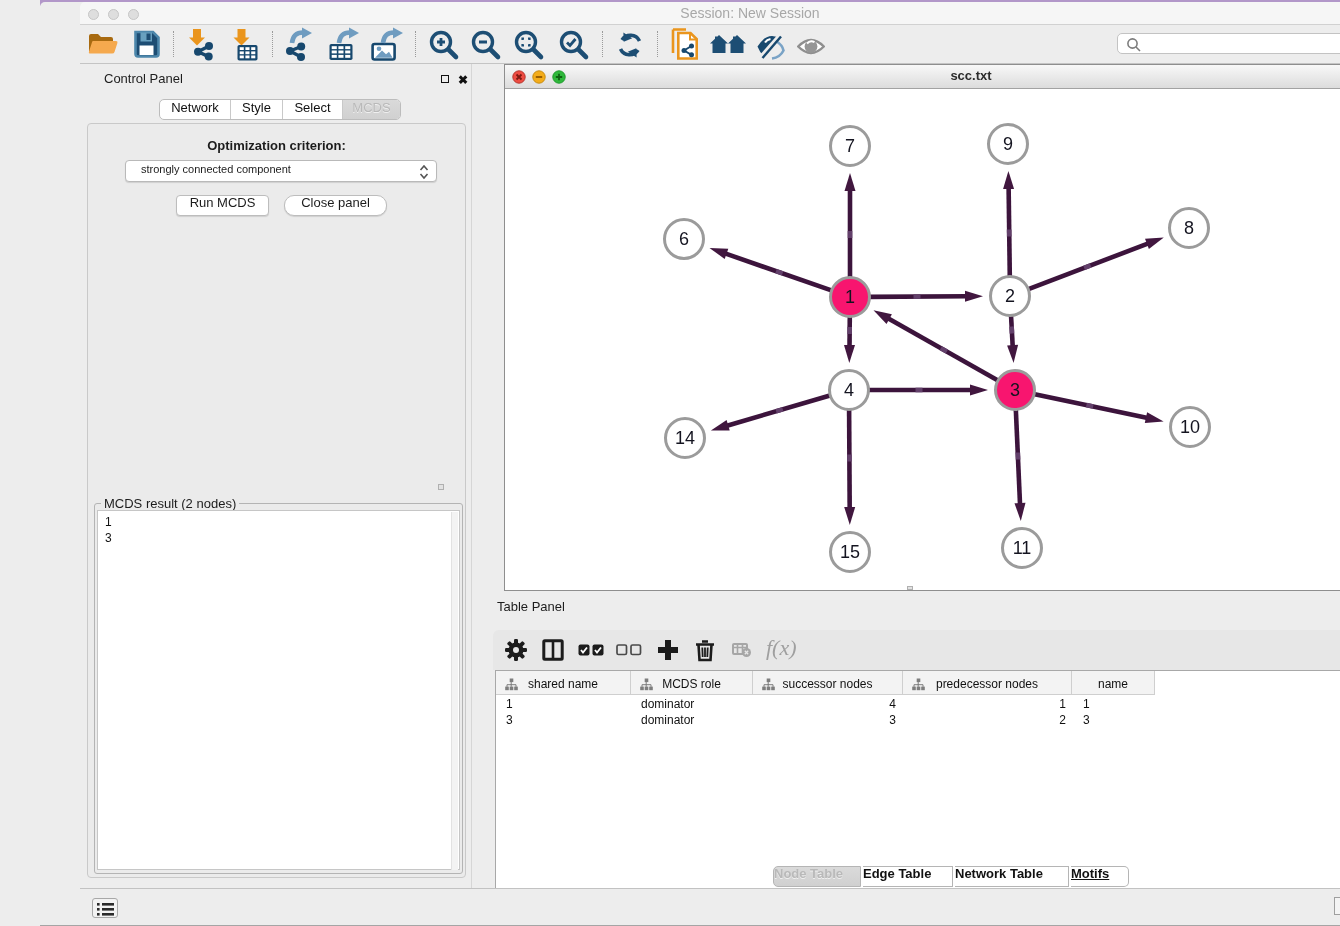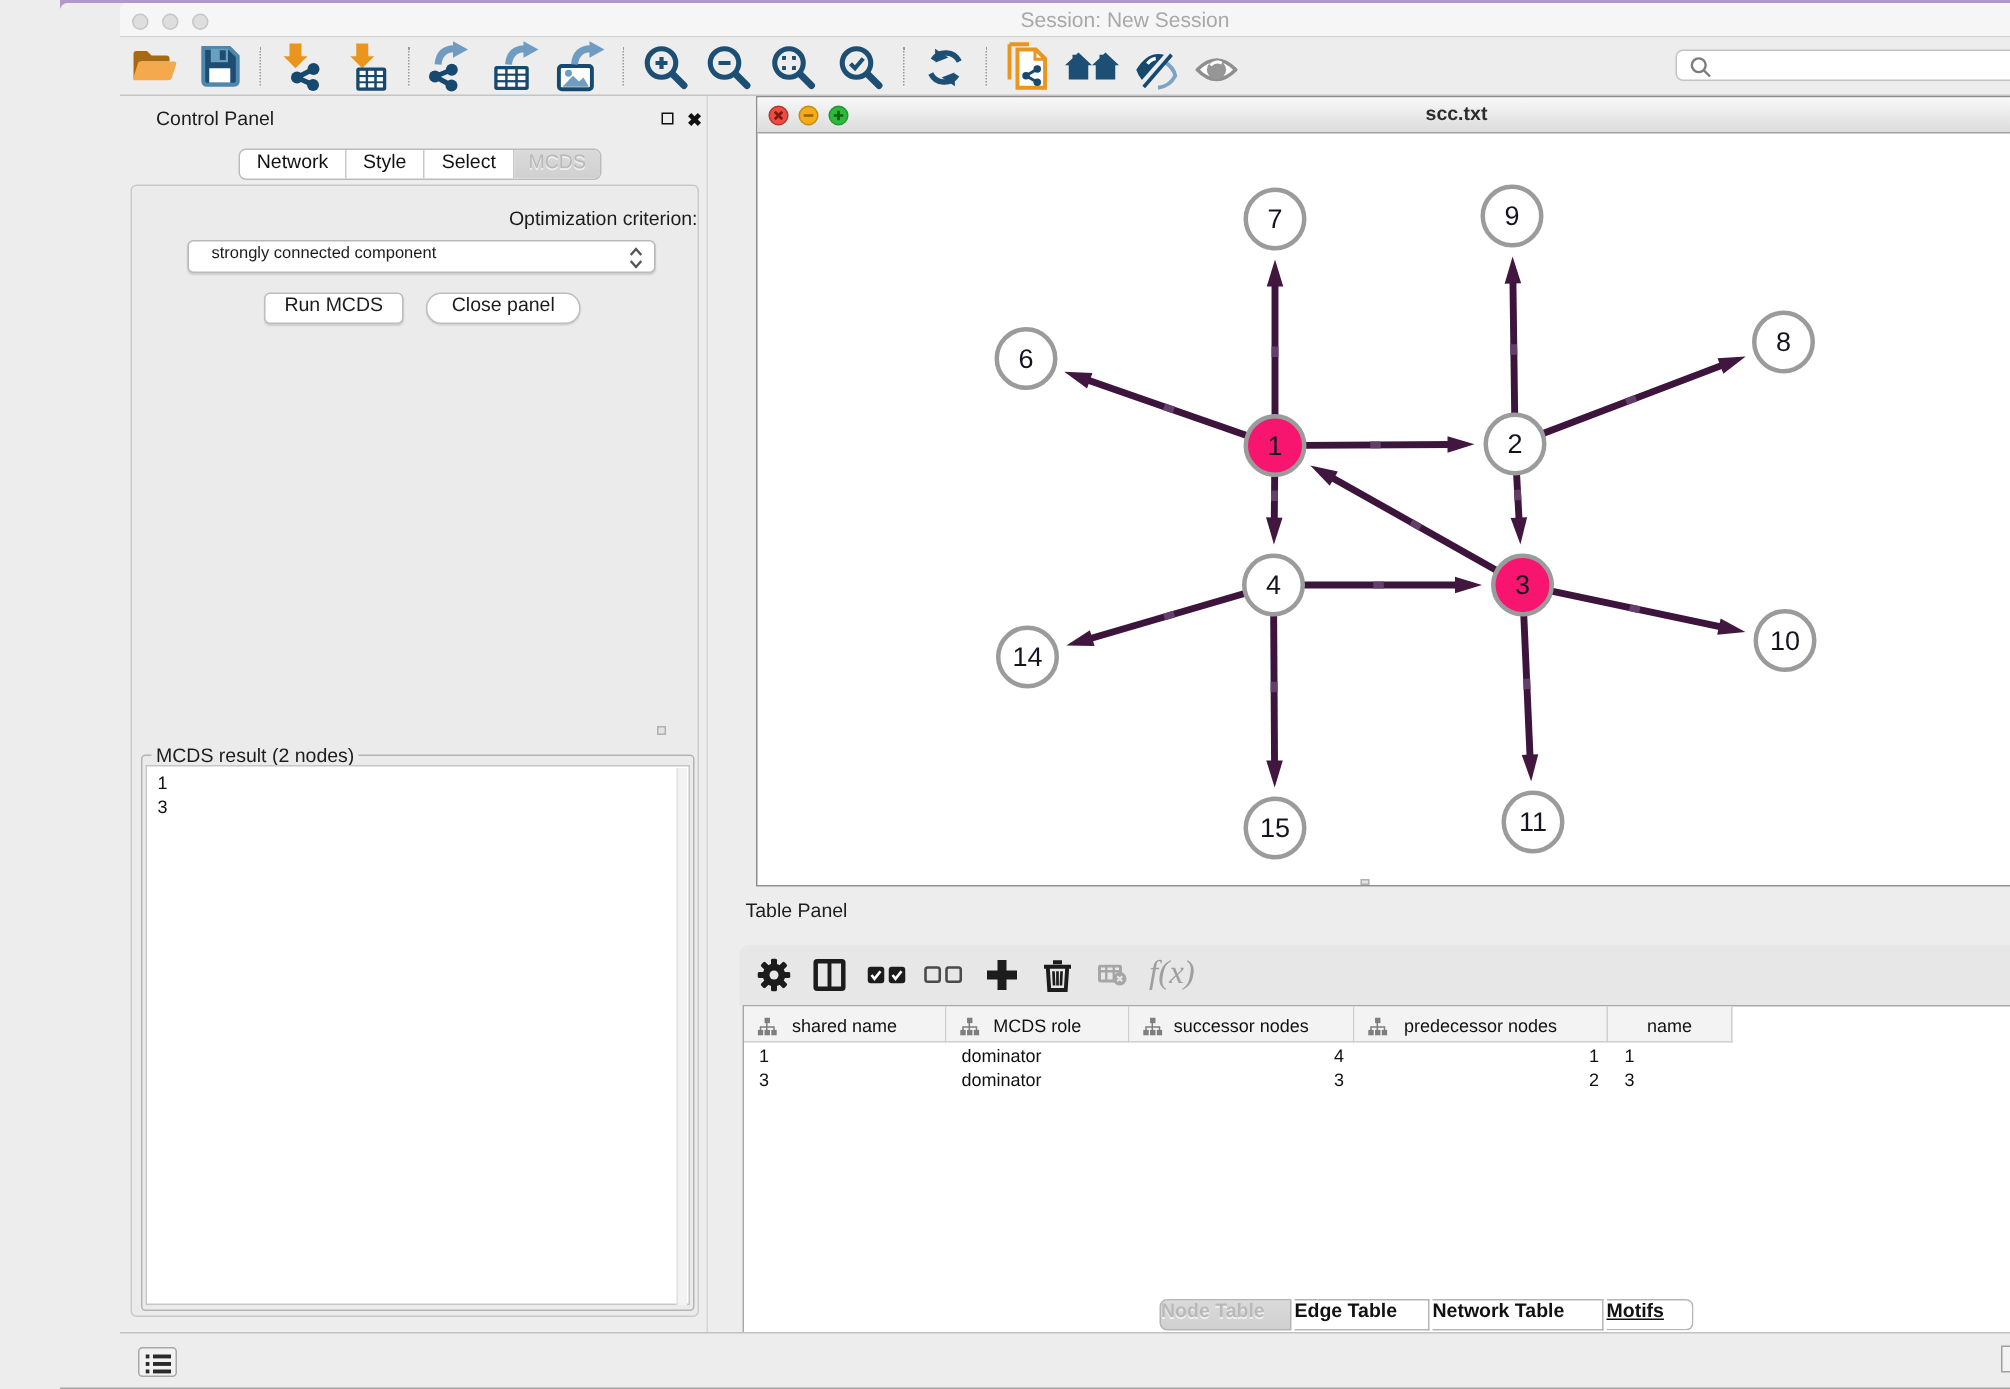--- a/index.html
+++ b/index.html
@@ -24,21 +24,21 @@
 
 
 #cpanel { left:0; top:62px; width:392px; height:831px; background:#ededed; border-right:1px solid #d6d6d6; }
 .ptitle { font-size:13px; color:#1d1d1d; }
 .float-sq { position:absolute; width:8px; height:8px; border:1.5px solid #111; }
 .close-x { position:absolute; font-size:12px; font-weight:bold; color:#111; }
 #cp-tabs { position:absolute; left:79px; top:35px; height:21px; display:flex; border:1px solid #bcbcbc; border-radius:5px; overflow:hidden; background:#fff; }
 .cptab { font-size:13px; color:#111; line-height:13px; padding-top:1px; border-right:1px solid #c9c9c9; text-align:center; }
 .cptab.sel { background:linear-gradient(#dadada,#d0d0d0); color:#b9b9b9; border-right:none; text-shadow:0 1px 0 #f0f0f0; }
 #cp-inner { position:absolute; left:7px; top:59px; width:379px; height:755px; border:1px solid #c9c9c9; border-radius:4px; background:#ebebeb; }
-#opt-label { position:absolute; left:0; top:14px; width:100%; text-align:right; font-size:13px; color:#1c1c1c; }
+#opt-label { position:absolute; left:0; top:14px; width:100%; text-align:center; font-size:13px; color:#1c1c1c;font-weight:bold; }
 #dropdown { position:absolute; left:37px; top:36px; width:312px; height:22px; background:#fff; border:1px solid #b9b9b9; border-radius:4px; box-shadow:0 1px 1px rgba(0,0,0,0.12); }
 #dropdown span { position:absolute; left:15px; top:2px; font-size:11px; color:#1c1c1c; }
 .btn { position:absolute; height:21px; background:#fff; border:1px solid #bdbdbd; border-radius:4px; box-shadow:0 1px 1px rgba(0,0,0,0.12); font-size:13px; color:#1c1c1c; text-align:center; line-height:13px; }
 #groupbox { position:absolute; left:6px; top:379px; width:369px; height:371px; border:1px solid #b4b4b4; border-radius:3px; }
 #grouplabel { position:absolute; left:6px; top:-8px; background:#ebebeb; padding:0 3px; font-size:13px; color:#1c1c1c; }
 #resultbox { position:absolute; left:2px; top:6px; width:363px; height:360px; background:#fff; border:1px solid #c6c6c6; font-size:12px; color:#111; padding:3px 0 0 7px; line-height:16px; }
 #result-sb { position:absolute; right:1px; top:1px; width:7px; height:358px; background:#f3f3f3; border-left:1px solid #e2e2e2; }
 
 
 #netframe { left:424px; top:62px; width:934px; height:527px; border:1px solid #8e8e8e; background:#fff;padding-left:44px; }

